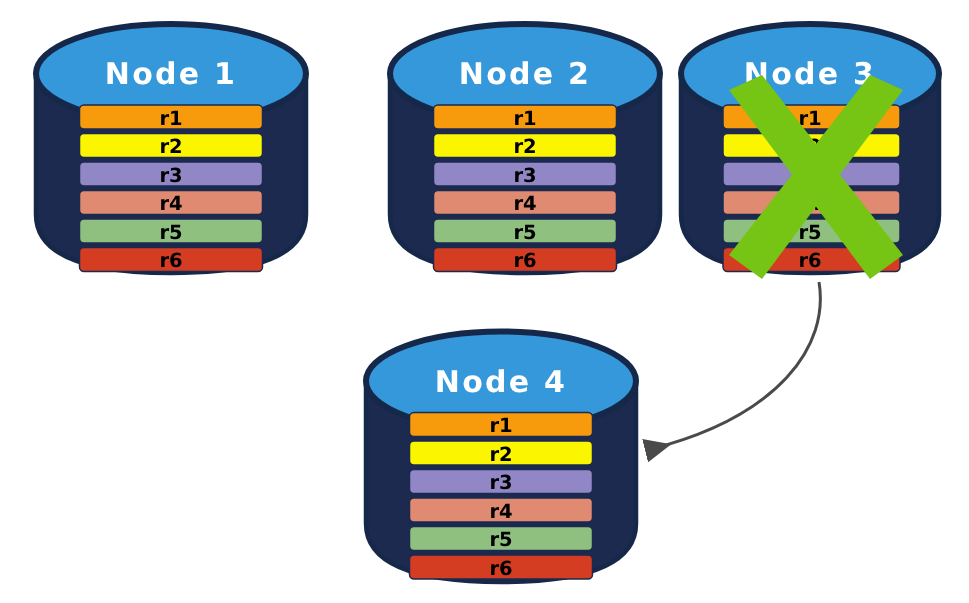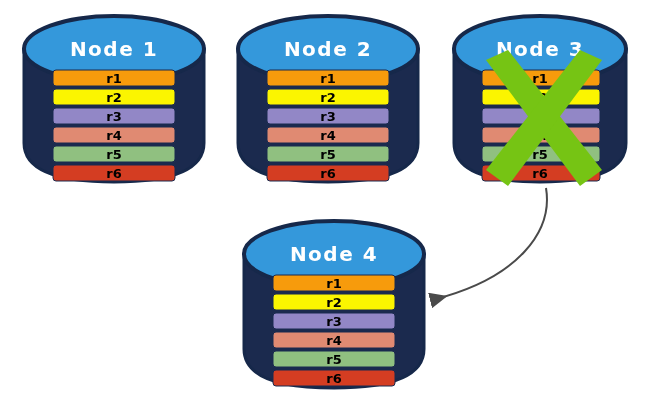--- a/index.html
+++ b/index.html
@@ -72,21 +72,21 @@
         <rect x="31" y="119" width="122" height="16" rx="3" fill="#e08a72" stroke="#1b2a4e" stroke-width="1"></rect>
         <text class="row-label" x="92" y="132" font-size="13">r4</text>
         <rect x="31" y="138" width="122" height="16" rx="3" fill="#90c080" stroke="#1b2a4e" stroke-width="1"></rect>
         <text class="row-label" x="92" y="151" font-size="13">r5</text>
         <rect x="31" y="157" width="122" height="16" rx="3" fill="#d43d22" stroke="#1b2a4e" stroke-width="1"></rect>
         <text class="row-label" x="92" y="170" font-size="13">r6</text>
       </g>
     </svg>
   </div>
 
-  <div class="node" style="left:236px; top:8px;">
+  <div class="node" style="left:258px; top:8px;">
     <svg class="node-svg" width="184" height="176" viewBox="0 0 184 176">
       <path d="M2,41 L2,135 Q2,174 92,174 Q182,174 182,135 L182,41 Z" fill="#1b2a4e" stroke="#16284a" stroke-width="3"></path>
       <ellipse cx="92" cy="41" rx="90" ry="33" fill="#3498db" stroke="#16284a" stroke-width="4"></ellipse>
       <text class="node-title" x="92" y="48" font-size="20">Node  2</text>
       <g>
         <rect x="31" y="62" width="122" height="16" rx="3" fill="#f79b0c" stroke="#1b2a4e" stroke-width="1"></rect>
         <text class="row-label" x="92" y="75" font-size="13">r1</text>
         <rect x="31" y="81" width="122" height="16" rx="3" fill="#fbf500" stroke="#1b2a4e" stroke-width="1"></rect>
         <text class="row-label" x="92" y="94" font-size="13">r2</text>
         <rect x="31" y="100" width="122" height="16" rx="3" fill="#9287c6" stroke="#1b2a4e" stroke-width="1"></rect>

